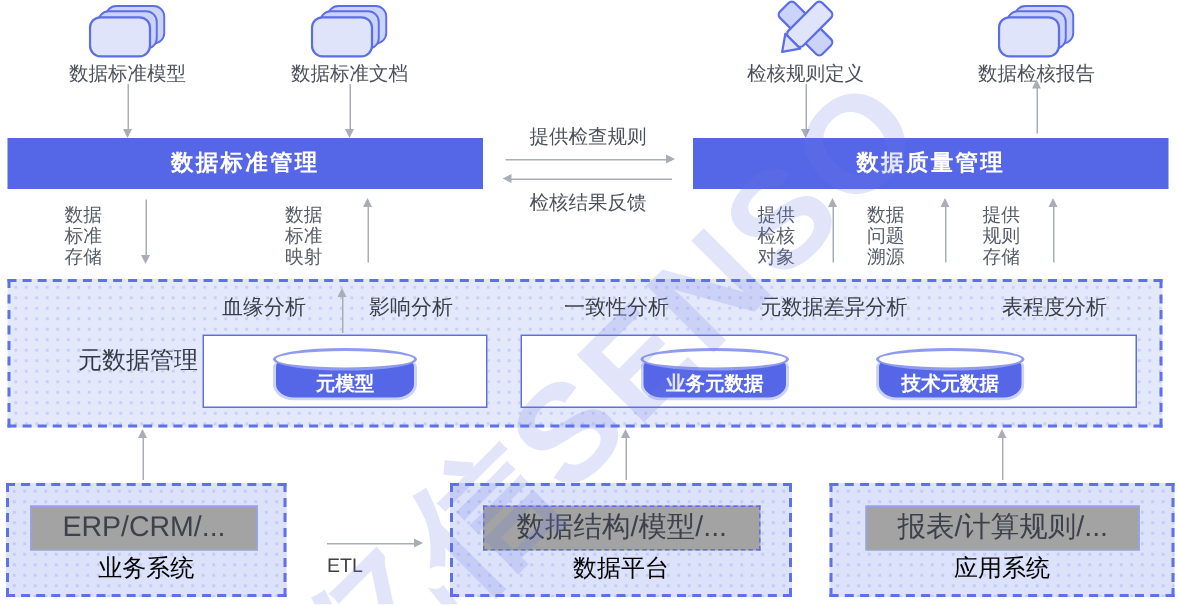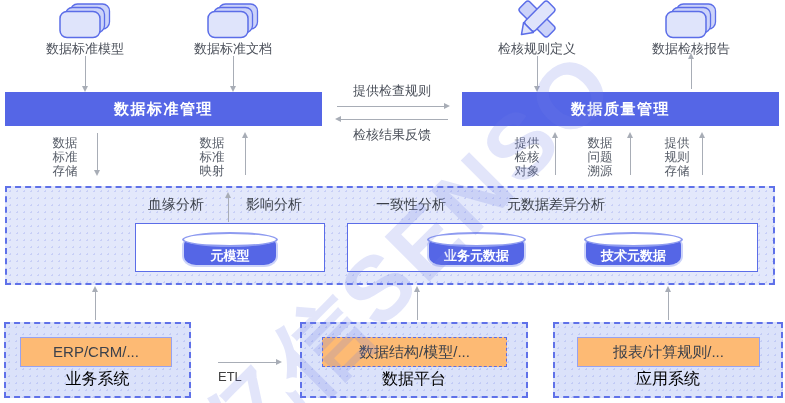--- a/index.html
+++ b/index.html
@@ -13,34 +13,34 @@
   .av.down::after{content:"";position:absolute;left:-3px;bottom:-6px;border:3.5px solid transparent;border-top:6px solid #a8adb6;}
   .av.up::before{content:"";position:absolute;left:-3px;top:-6px;border:3.5px solid transparent;border-bottom:6px solid #a8adb6;}
   .ah{position:absolute;height:1px;background:#a8adb6;z-index:2;}
   .ah.right::after{content:"";position:absolute;top:-3px;right:-5px;border:3.5px solid transparent;border-left:6px solid #a8adb6;}
   .ah.left::before{content:"";position:absolute;top:-3px;left:-5px;border:3.5px solid transparent;border-right:6px solid #a8adb6;}
   
   .icon-label{position:absolute;width:120px;text-align:center;font-size:13px;color:#4b505a;}
   .bar{position:absolute;width:317px;height:34px;background:#5566e6;color:#fff;
        font-size:15px;font-weight:bold;letter-spacing:1.5px;text-align:center;line-height:34px;z-index:1;}
   .mid-label{position:absolute;width:120px;text-align:center;font-size:13px;color:#4b505a;}
-  .vflow{position:absolute;width:44px;text-align:center;font-size:12.5px;line-height:14px;color:#565c67;}
+  .vflow{position:absolute;width:44px;font-size:12.5px;line-height:14px;color:#565c67;}
   .vflow span{display:block;}
   .analysis{position:absolute;text-align:center;font-size:14px;color:#3a3f49;}
   
   .meta-box{position:absolute;left:5px;top:186px;width:770px;height:99px;box-sizing:border-box;
     border:2px dashed #5f71e9;background-color:#e3e8fb;
     background-image:radial-gradient(rgba(130,145,235,.28) 1px,transparent 1px);background-size:7px 7px;}
   .meta-title{position:absolute;left:52px;top:230px;font-size:16px;color:#353a45;}
   .inner-white{position:absolute;height:49px;background:#fff;border:1.5px solid #5b6de8;box-sizing:border-box;z-index:1;}
   .bottom-box{position:absolute;top:322px;height:76px;box-sizing:border-box;
     border:2px dashed #5f71e9;background-color:#dbe2fa;
     background-image:radial-gradient(rgba(130,145,235,.28) 1px,transparent 1px);background-size:7px 7px;}
-  .sys-inner{position:absolute;top:337px;height:30px;background:#fdba74;box-sizing:border-box;z-index:1;
-    font-size:15px;color:#3c414b;text-align:center;line-height:28px;}
+  .sys-inner{position:absolute;top:337px;height:30px;background:#a3a3a3;box-sizing:border-box;z-index:1;
+    font-size:19px;color:#3c414b;text-align:center;line-height:28px;}
   .sys-label{position:absolute;top:369px;text-align:center;font-size:16px;color:#000000;}
   .etl-label{position:absolute;left:218px;top:369px;width:62px;text-align:left;font-size:13px;color:#404040;}
   
   .cylinder{position:absolute;height:35px;z-index:2;}
   .cyl-body{position:absolute;left:0;right:0;top:8px;bottom:0;background:#5566e6;
     border:2px solid #ccd3f9;border-top:none;border-radius:6px 6px 14px 14px/5px 5px 11px 11px;}
   .cyl-top{position:absolute;left:0;right:0;top:0;height:15px;background:#fff;
     border:2px solid #8e9bf0;border-radius:50%;box-sizing:border-box;}
   .cyl-label{position:absolute;left:0;right:0;top:15px;text-align:center;color:#fff;font-size:13px;font-weight:bold;}
   
@@ -135,26 +135,28 @@
   <div class="av up" style="left:630px;top:135px;height:40px;"></div>
 
   <div class="vflow" style="left:655px;top:136px;">
     <span>提供</span>
     <span>规则</span>
     <span>存储</span>
   </div>
   <div class="av up" style="left:702px;top:135px;height:40px;"></div>
 
   <div class="meta-box"></div>
+  <div class="meta-title">元数据管理</div>
 
   <div class="analysis" style="left:136px;top:196px;width:80px;">血缘分析</div>
   <div class="analysis" style="left:234px;top:196px;width:80px;">影响分析</div>
   <div class="av up" style="left:228px;top:195px;height:27px;"></div>
   <div class="analysis" style="left:506px;top:196px;width:100px;">元数据差异分析</div>
   <div class="analysis" style="left:371px;top:196px;width:80px;">一致性分析</div>
+  <div class="analysis" style="left:663px;top:196px;width:80px;">表程度分析</div>
 
   <div class="inner-white" style="left:135px;top:223px;width:190px;"></div>
   <div class="inner-white" style="left:347px;top:223px;width:411px;"></div>
 
   <div class="cylinder" style="left:182px;top:232px;width:96px;">
     <div class="cyl-body"></div>
     <div class="cyl-top"></div>
     <div class="cyl-label">元模型</div>
   </div>
   <div class="cylinder" style="left:427px;top:232px;width:99px;">

